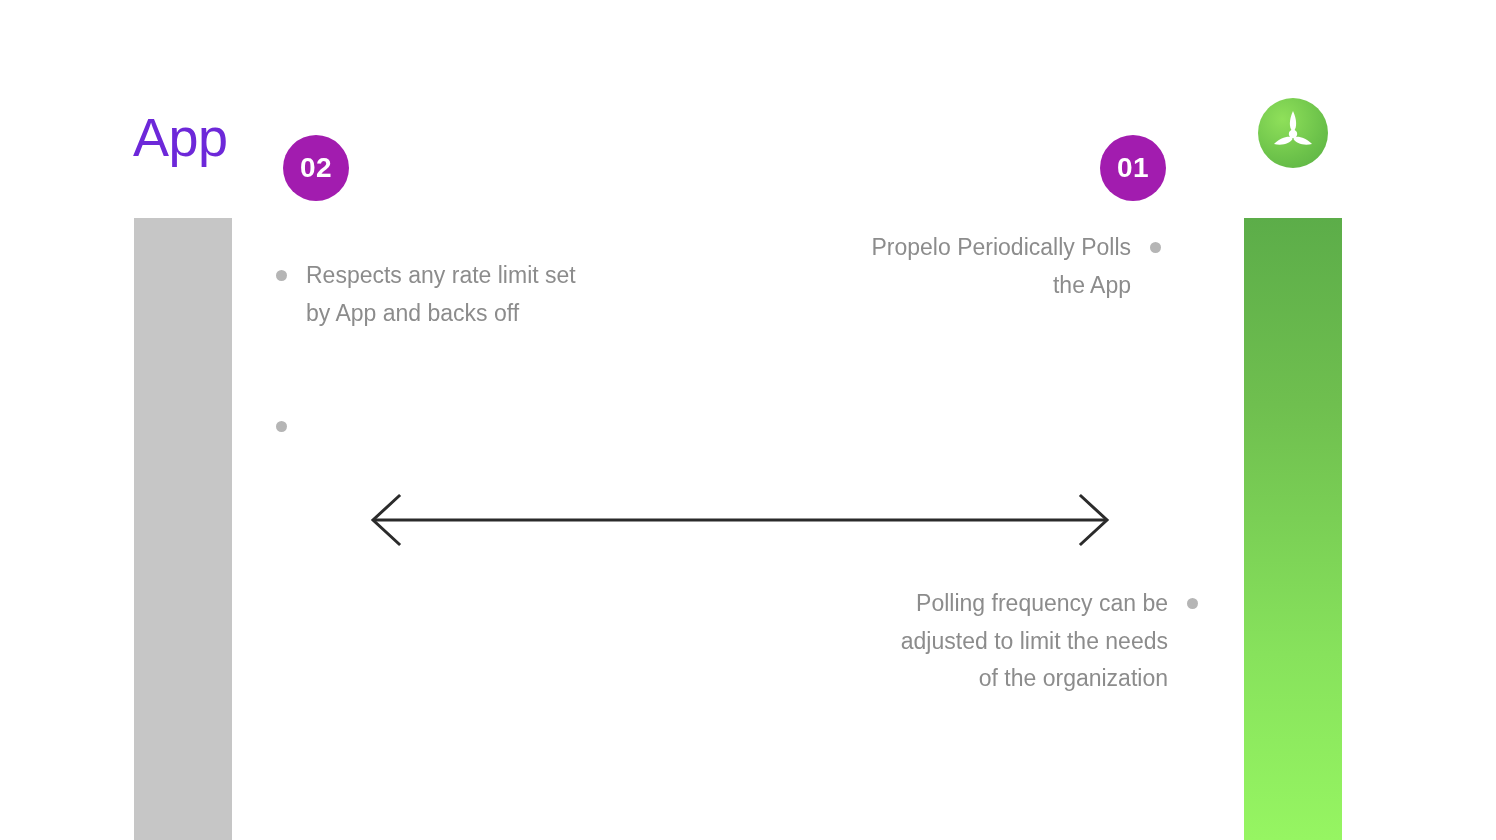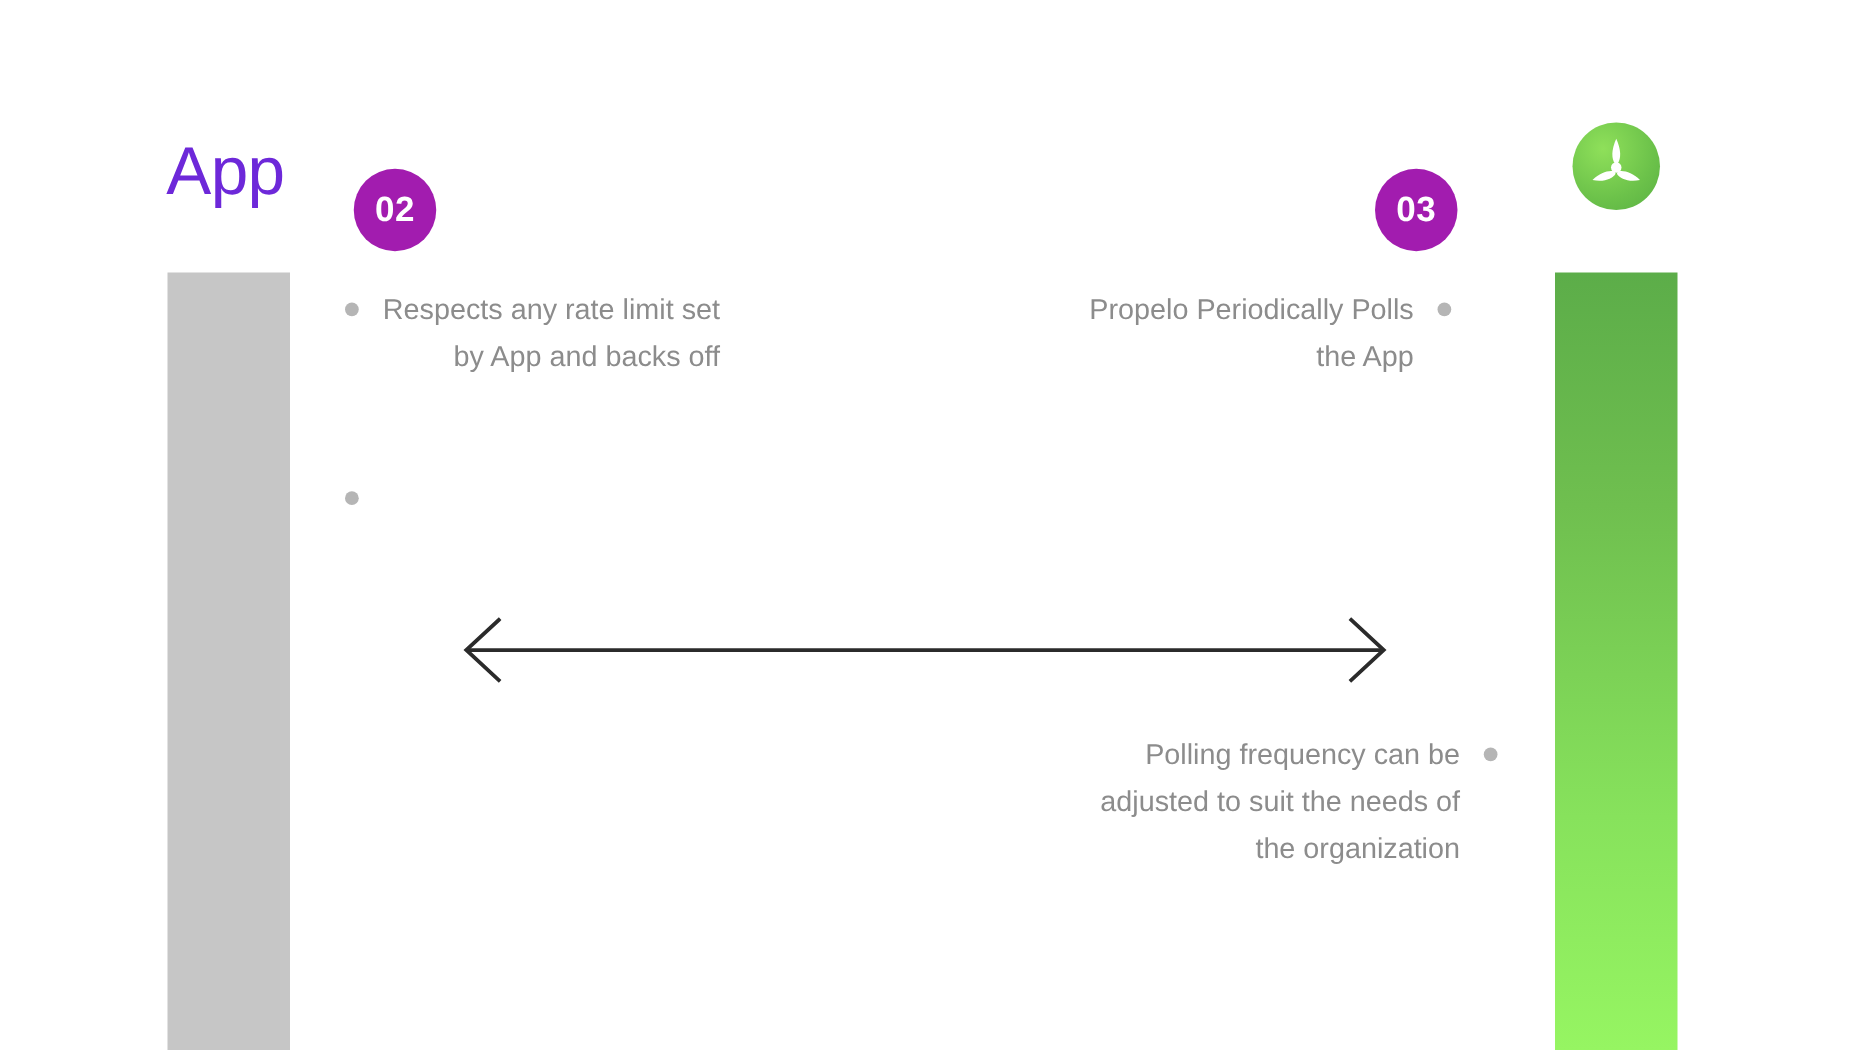--- a/index.html
+++ b/index.html
@@ -81,21 +81,21 @@
     line-height: 37.5px;
   }
   .bullet-block .dot {
     position: absolute;
     width: 11px;
     height: 11px;
     border-radius: 50%;
     background: #b5b5b5;
     top: 13px;
   }
-  .bullet-block.left-align { text-align: right; }
+  .bullet-block.left-align { text-align: left; margin-top: 28px; }
   .bullet-block.right-align { text-align: right; }
   .bullet-block.left-align .dot { left: 0; }
   .bullet-block.left-align .txt { display: block; margin-left: 30px; }
   .bullet-block.right-align .dot { right: 0; }
   .bullet-block.right-align .txt { display: block; margin-right: 30px; }
 
   #bullet-rate-limit { left: 276px; top: 229px; width: 300px; }
   #bullet-http429   { left: 276px; top: 380px; width: 300px; }
   #bullet-polls     { left: 863px; top: 229px; width: 298px; }
   #bullet-frequency { left: 880px; top: 585px; width: 318px; }
@@ -121,39 +121,39 @@
     <g fill="#ffffff">
       <path d="M35 13 C31 22, 31 29, 34 33 L36 33 C39 29, 39 22, 35 13 Z"></path>
       <path d="M16 46 C25 48, 32 45, 34.5 41 L33.5 39 C28.5 38, 22 40, 16 46 Z"></path>
       <path d="M54 46 C48 40, 41.5 38, 36.5 39 L35.5 41 C38 45, 45 48, 54 46 Z"></path>
       <circle cx="35" cy="36" r="4.2"></circle>
     </g>
   </svg>
 </div>
 
 <div class="badge" id="badge-02">02</div>
-<div class="badge" id="badge-01">03</div>
+<div class="badge" id="badge-01">01</div>
 
 <div class="bullet-block left-align" id="bullet-rate-limit">
   <span class="dot"></span>
   <span class="txt">Respects any rate limit set by App and backs off</span>
 </div>
 
 <div class="bullet-block left-align" id="bullet-http429">
   <span class="dot"></span>
 </div>
 
 <div class="bullet-block right-align" id="bullet-polls">
   <span class="dot"></span>
   <span class="txt">Propelo Periodically Polls the App</span>
 </div>
 
 <div class="bullet-block right-align" id="bullet-frequency">
   <span class="dot"></span>
-  <span class="txt">Polling frequency can be adjusted to suit the needs of the organization</span>
+  <span class="txt">Polling frequency can be adjusted to limit the needs of the organization</span>
 </div>
 
 <div id="arrow">
   <svg width="750" height="56" viewBox="0 0 750 56">
     <line x1="10" y1="28" x2="740" y2="28" stroke="#2b2b2b" stroke-width="3"></line>
     <polyline points="34,4 8,28 34,52" fill="none" stroke="#2b2b2b" stroke-width="3" stroke-linecap="square"></polyline>
     <polyline points="716,4 742,28 716,52" fill="none" stroke="#2b2b2b" stroke-width="3" stroke-linecap="square"></polyline>
   </svg>
 </div>
 

